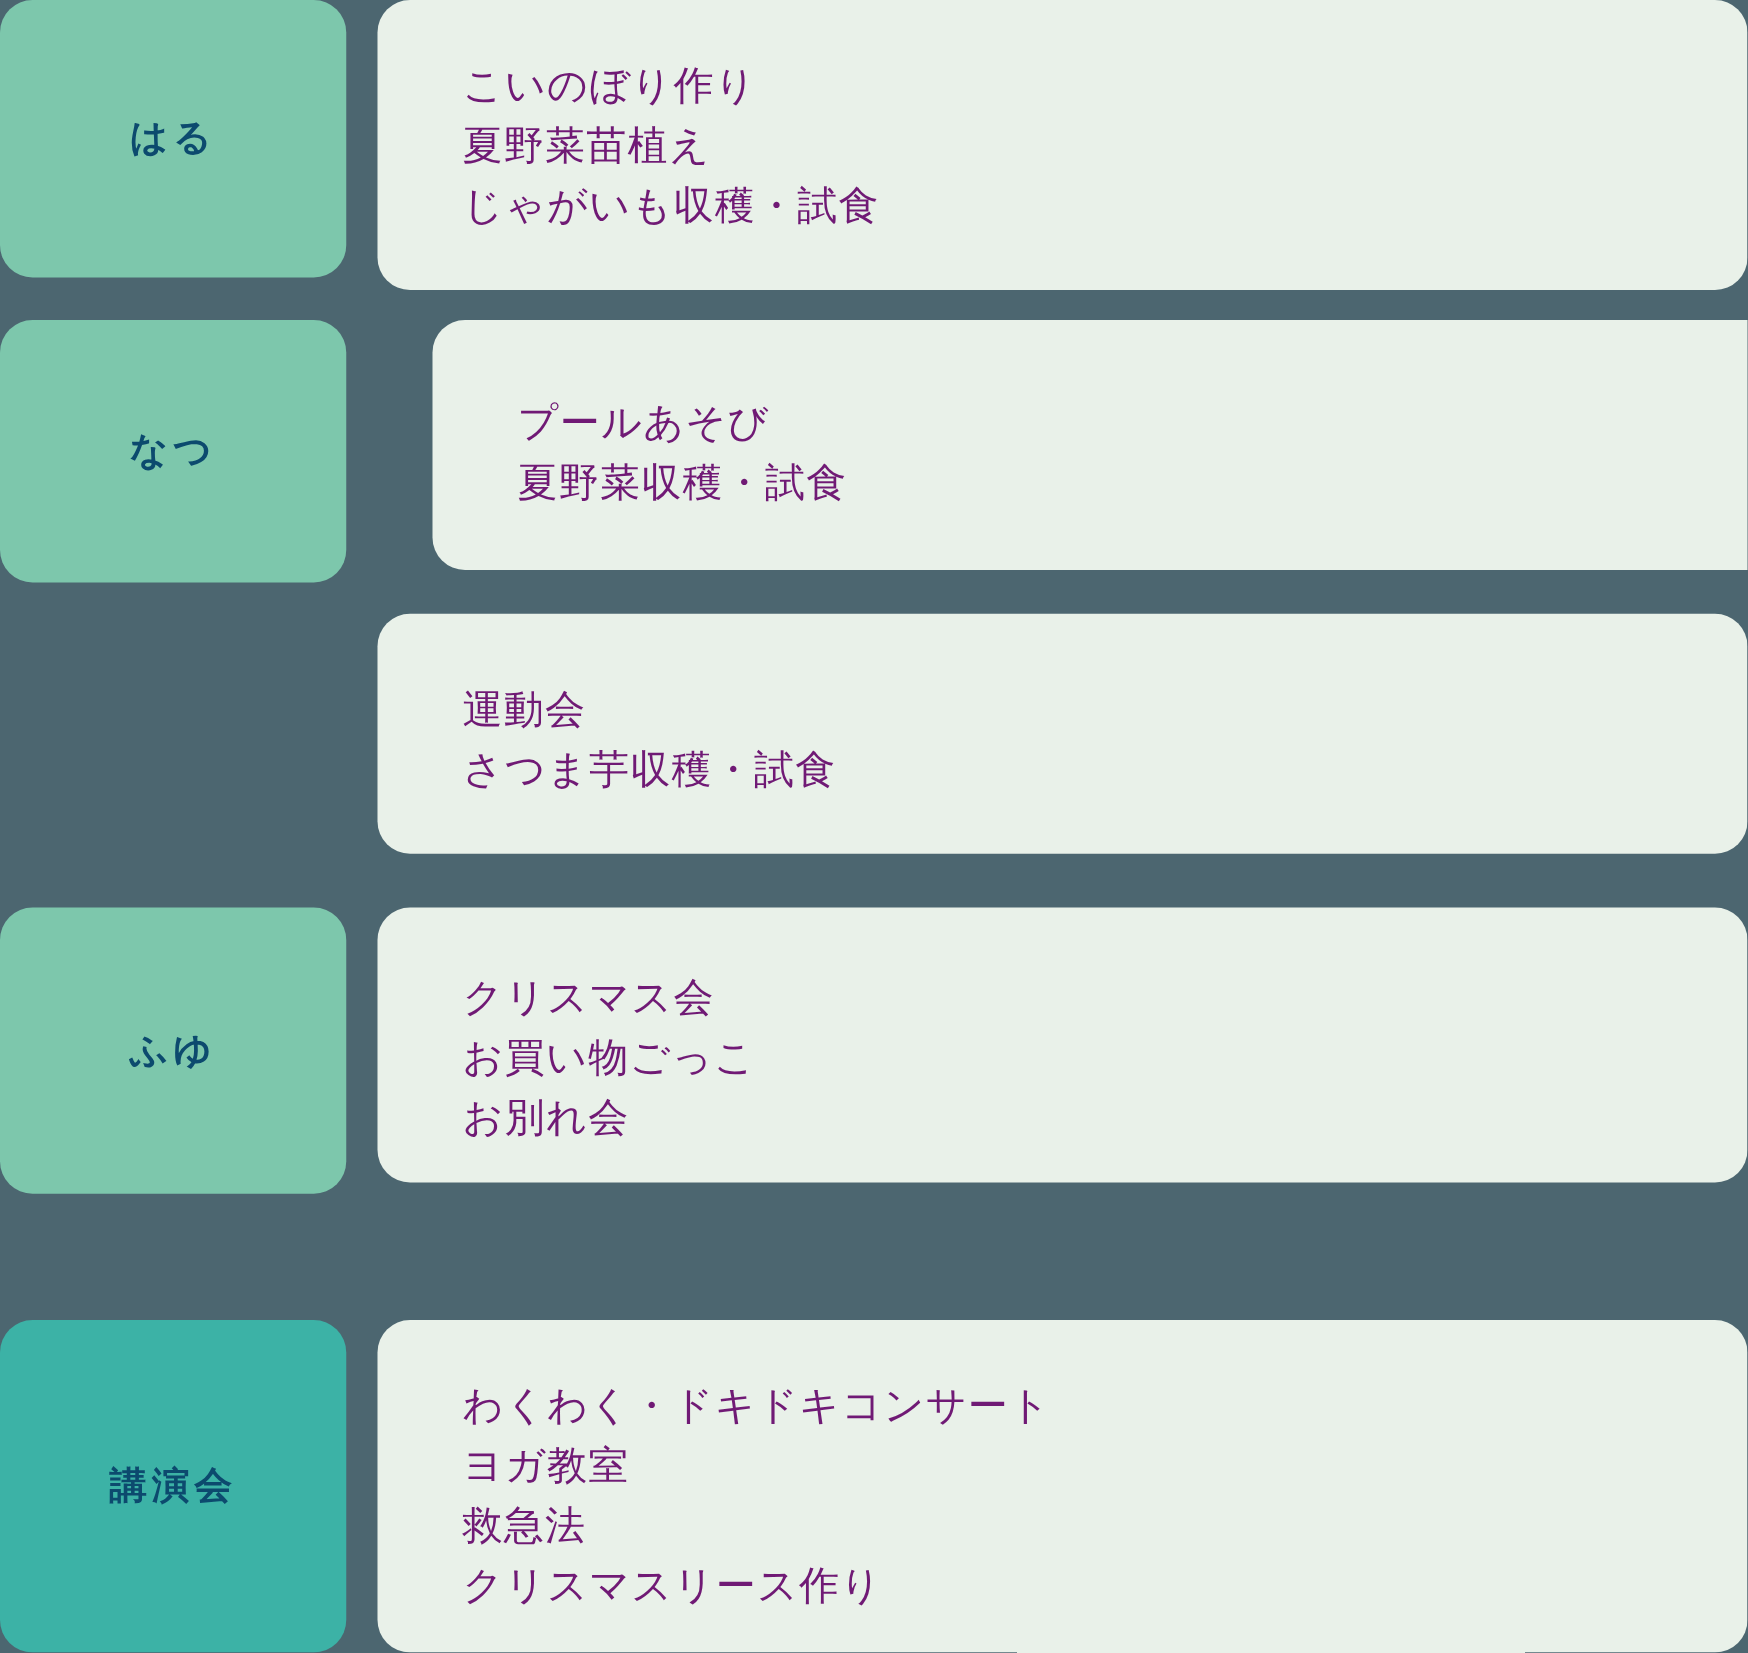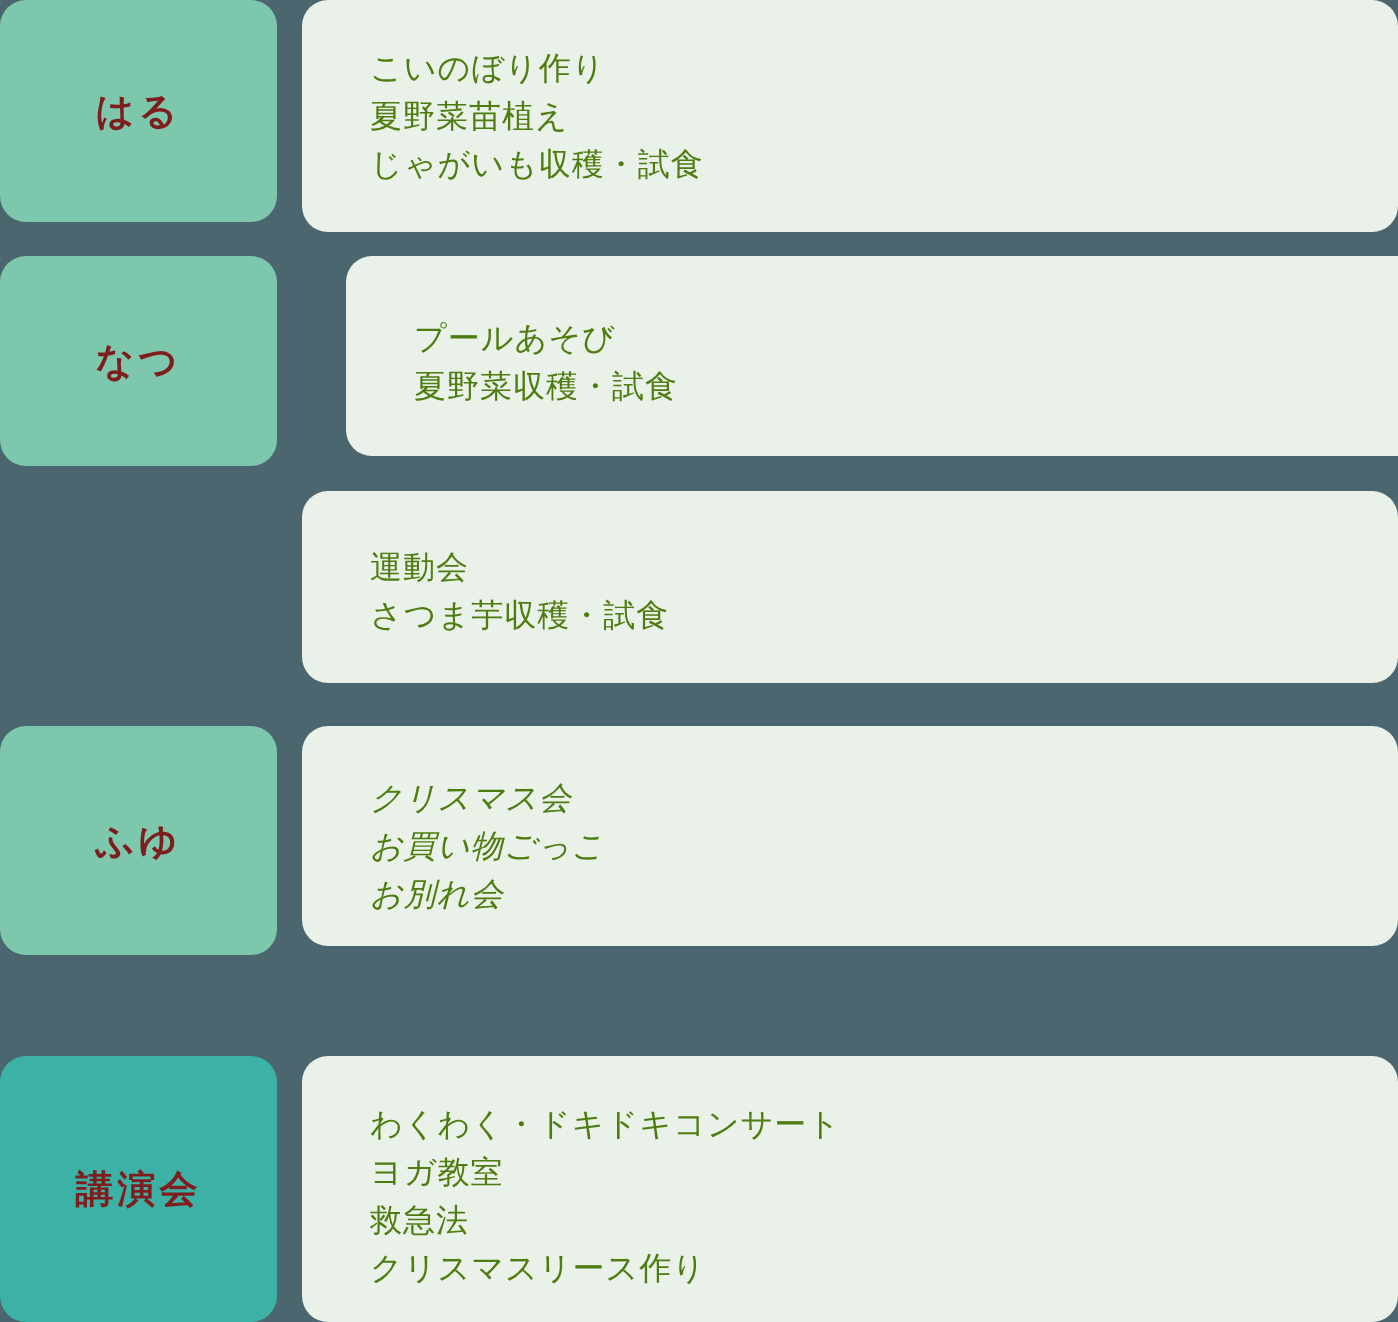--- a/index.html
+++ b/index.html
@@ -36,23 +36,23 @@
     width: 277px;
     background: #7dc7ac;
     border-radius: 26px;
     display: flex;
     align-items: center;
     justify-content: center;
     box-sizing: border-box;
   }
 
   .season-label .label-text {
-    color: #7f1d1d;
+    color: #0c4a6e;
     font-weight: 700;
-    font-size: 38px;
+    font-size: 30px;
     letter-spacing: 4px;
     line-height: 1;
     text-align: center;
     white-space: nowrap;
   }
 
   .events-card {
     position: absolute;
     left: 302px;
     top: 0;
@@ -65,21 +65,21 @@
   .events-list {
     margin: 0;
     padding: 0;
     list-style: none;
     position: absolute;
     left: 68px;
     right: 20px;
   }
 
   .events-list li {
-    color: #4d7c0f;
+    color: #701a75;
     font-size: 32px;
     line-height: 48px;
     letter-spacing: 1px;
     white-space: nowrap;
   }
 
   
   .row--accent .season-label {
     background: #3cb2a6;
   }
@@ -95,21 +95,21 @@
   #row-natsu .events-card  { height: 200px; margin-left: 44px; }
   #row-natsu .events-list  { top: 58px; }
 
   #row-aki             { top: 491px; height: 200px; }
   #row-aki .season-label  { height: 200px; }
   #row-aki .events-card   { height: 192px; }
   #row-aki .events-list   { top: 52px; }
 
   #row-fuyu            { top: 726px; height: 230px; padding-left: 16px; }
   #row-fuyu .season-label { height: 229px; }
-  #row-fuyu .events-card  { height: 220px; font-style: italic; }
+  #row-fuyu .events-card  { height: 220px; }
   #row-fuyu .events-list  { top: 48px; }
 
   #row-kouenkai        { top: 1056px; height: 266px; }
   #row-kouenkai .season-label { height: 266px; }
   #row-kouenkai .events-card  { height: 266px; }
   #row-kouenkai .events-list  { top: 44px; }
 </style>
 </head>
 <body>
 

